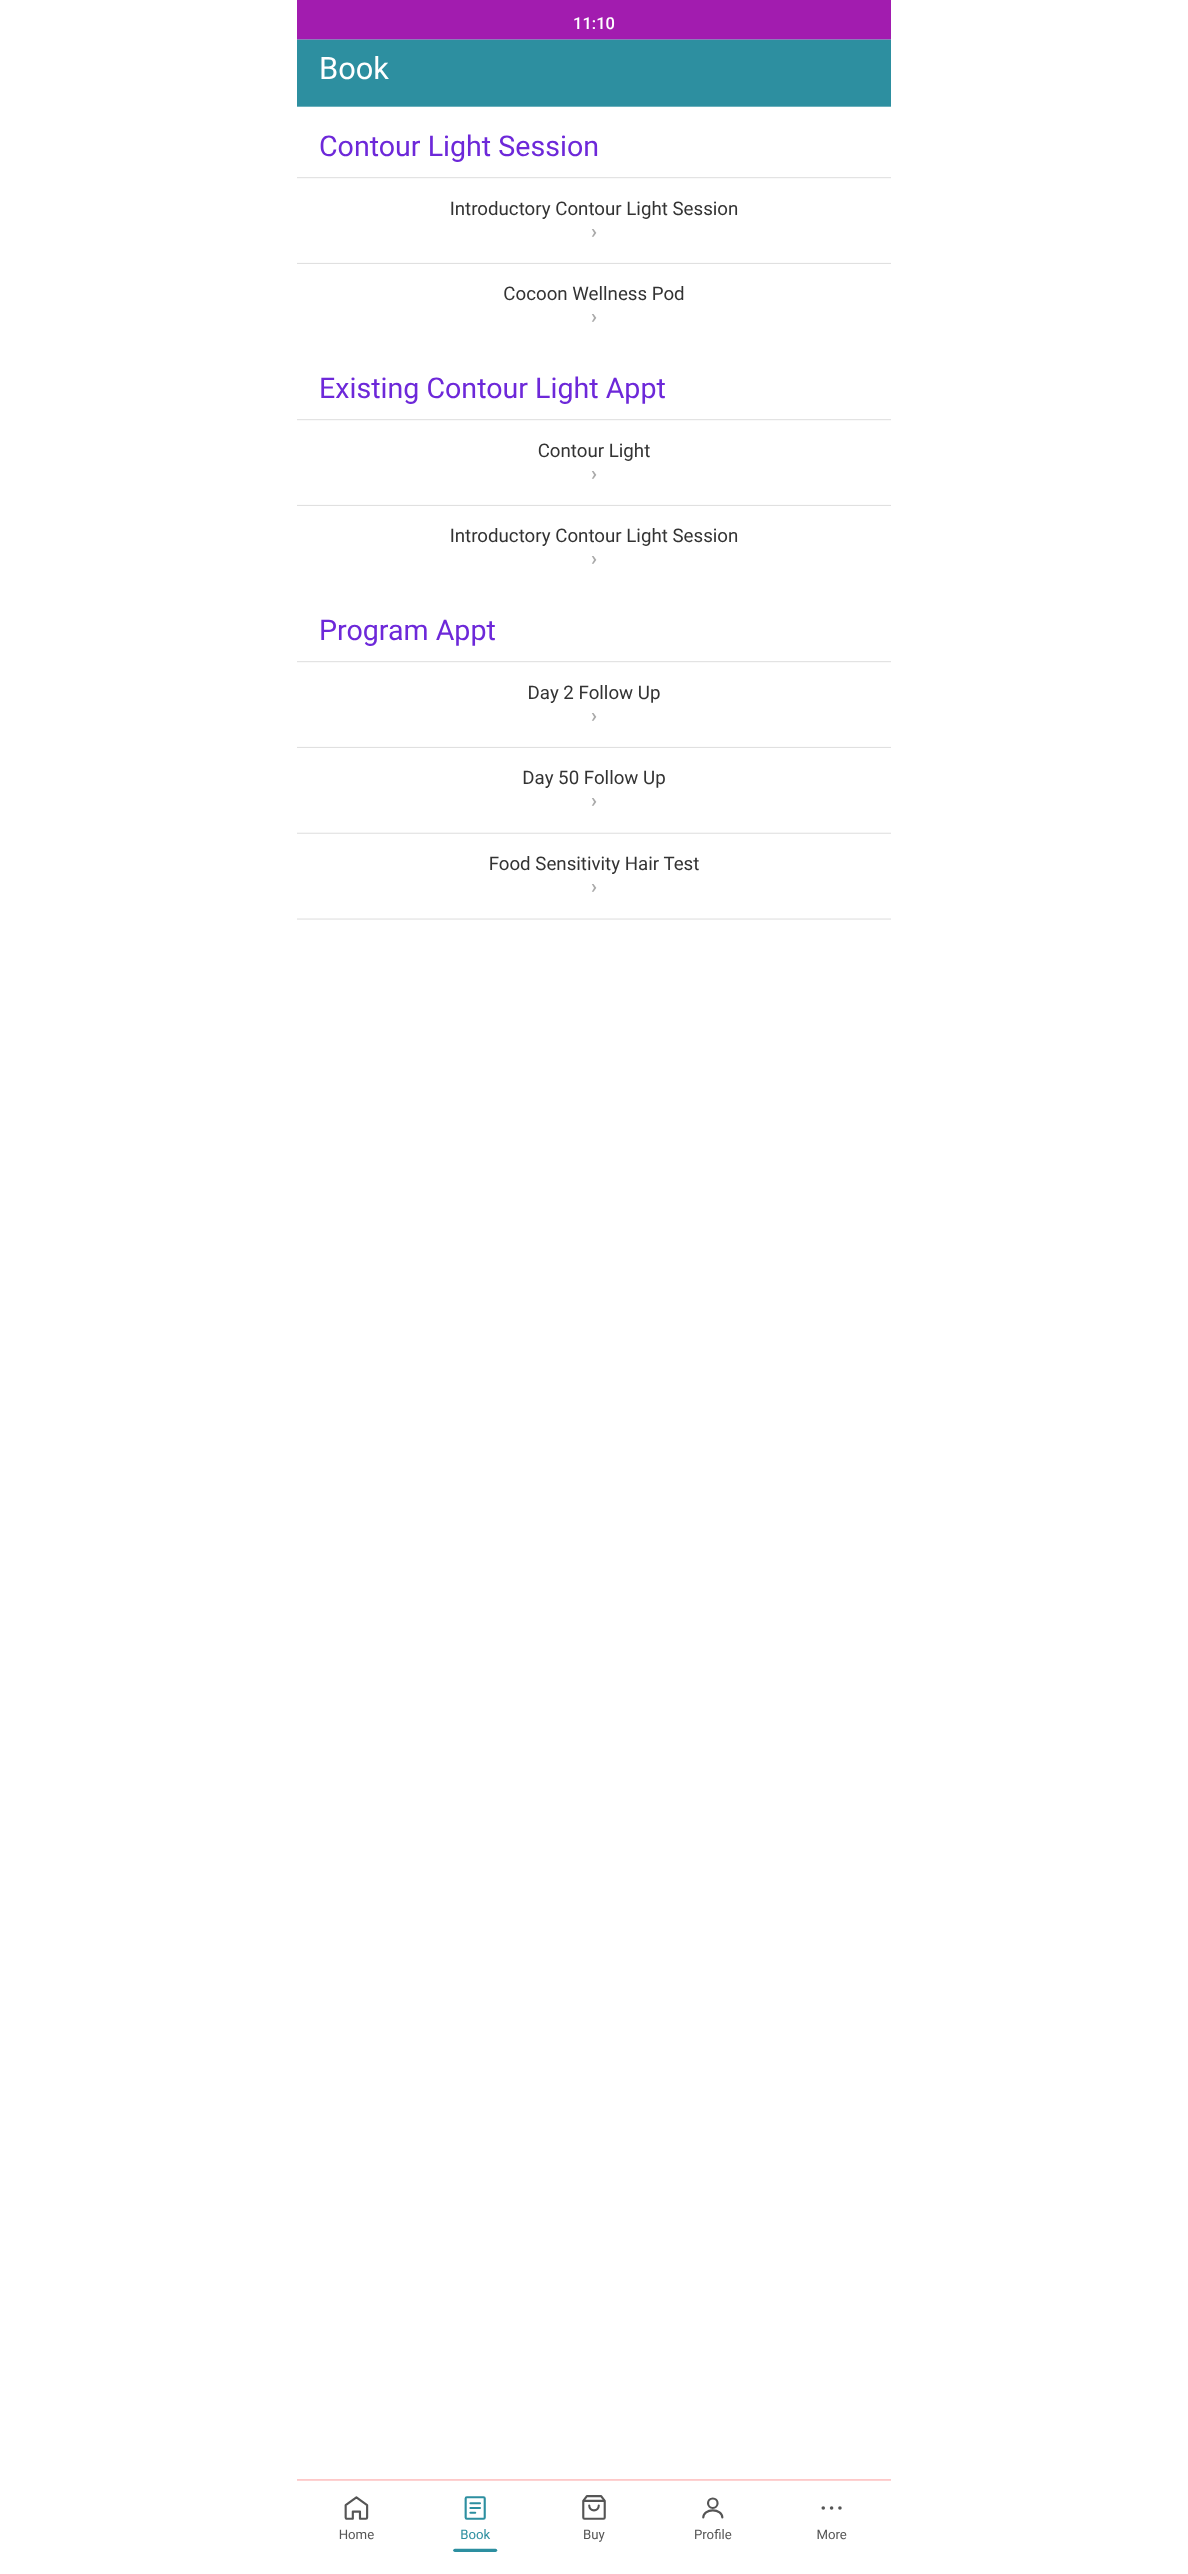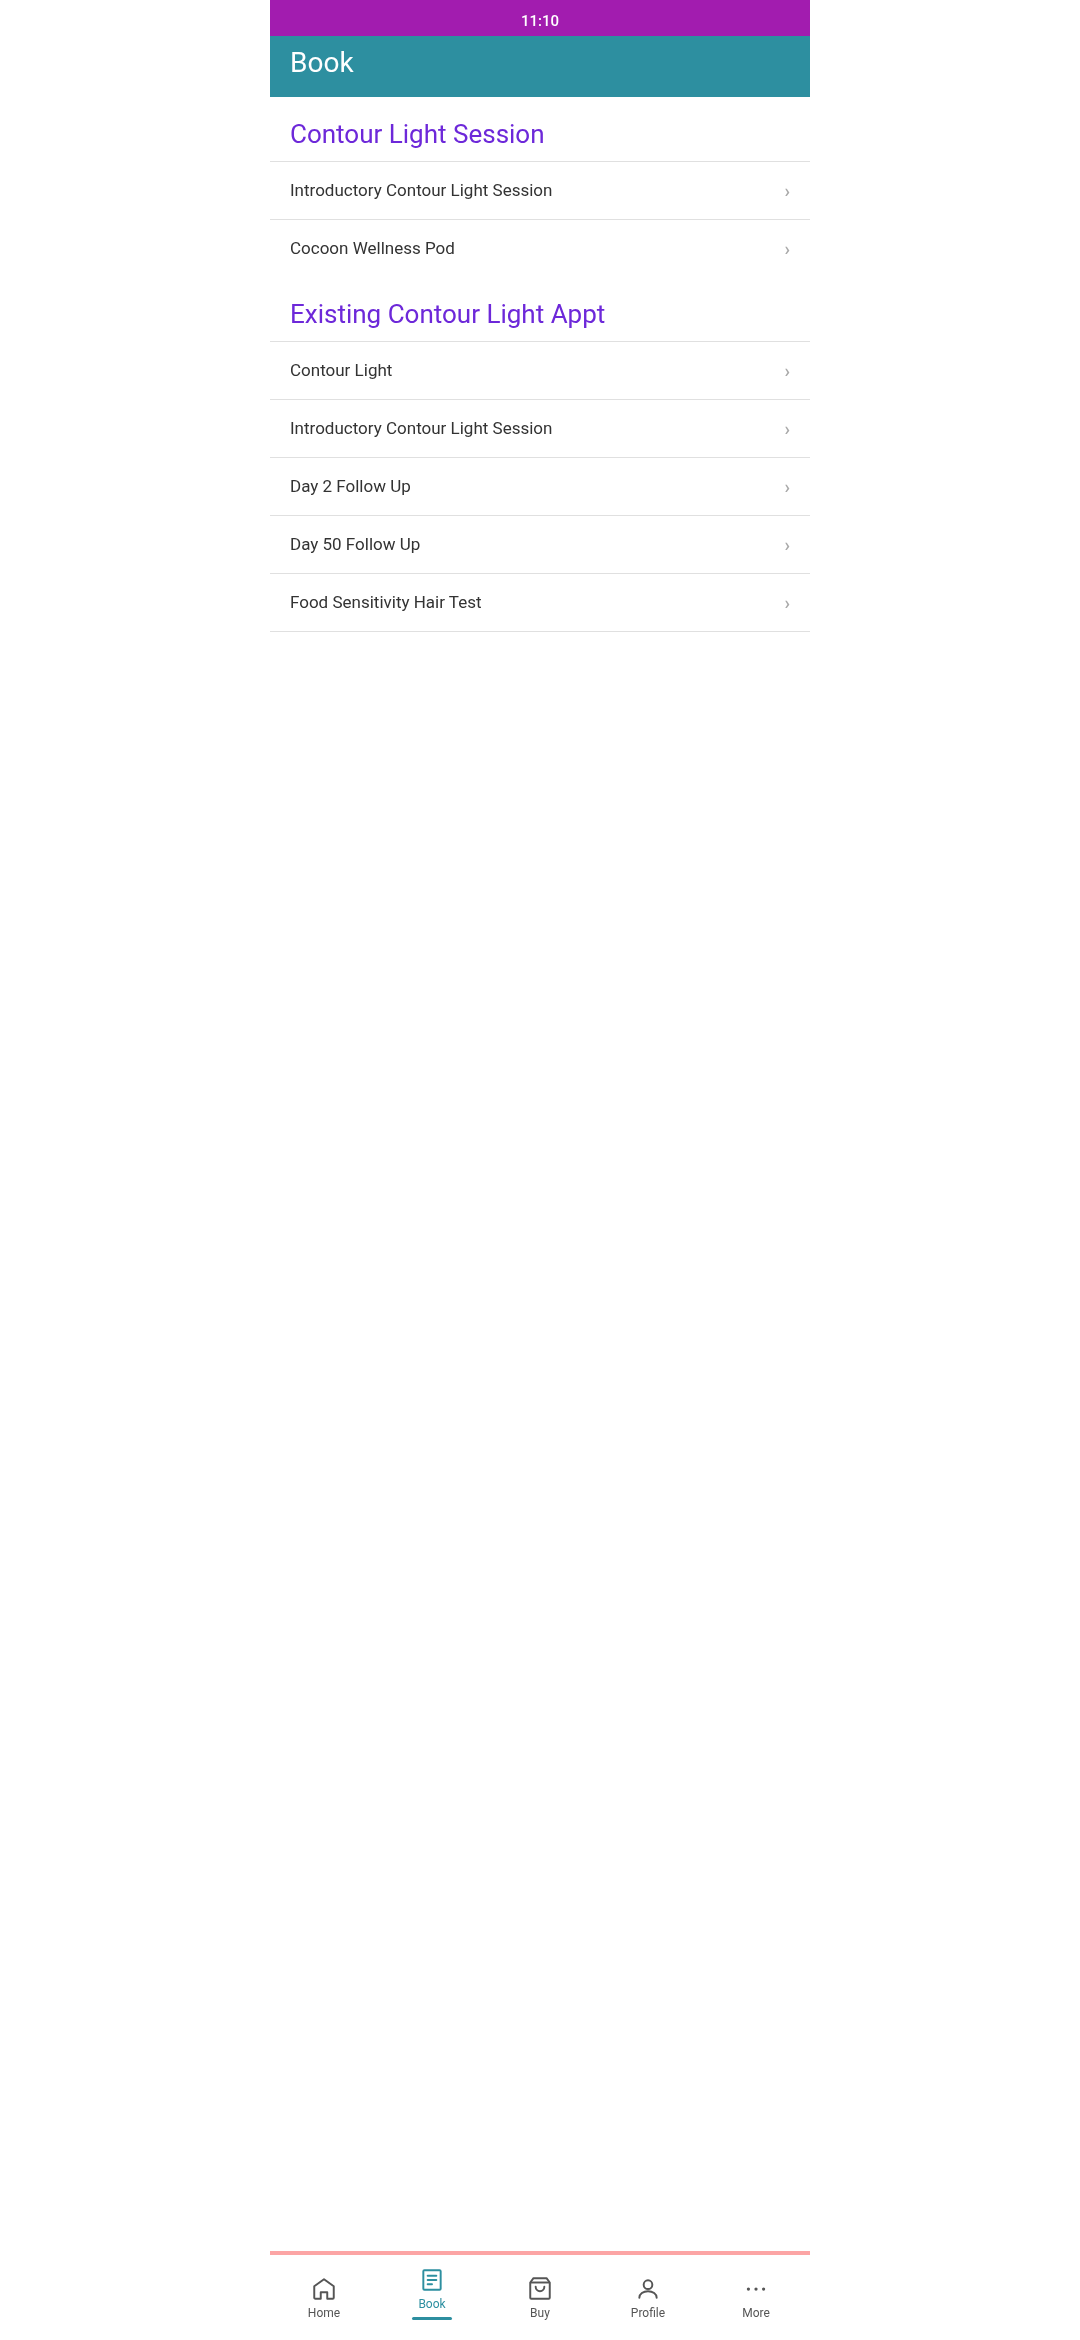--- a/index.html
+++ b/index.html
@@ -48,26 +48,27 @@
     .section-header {
       padding: 22px 20px 12px 20px;
       font-size: 26px;
       font-weight: 400;
       color: #6d28d9;
     }
 
     
     .list-item {
       display: flex;
-      align-items: flex-start;
+      align-items: center;
       justify-content: space-between;
       padding: 18px 20px;
       border-top: 1px solid #e0e0e0;
       cursor: pointer;
       background: white;
+      flex-direction: column;
     }
 
     .list-item:last-child {
       border-bottom: 1px solid #e0e0e0;
     }
 
     .list-item-text {
       font-size: 17px;
       color: #333333;
       font-weight: 400;
@@ -81,24 +82,24 @@
 
     
     .bottom-nav {
       position: fixed;
       bottom: 0;
       left: 50%;
       transform: translateX(-50%);
       width: 100%;
       max-width: 540px;
       background: white;
-      border-top: 4px solid #fca5a5;
+      border-top: 1px solid #fca5a5;
       display: flex;
       justify-content: space-around;
-      align-items: flex-end;
+      align-items: flex-start;
       padding: 8px 0 16px 0;
       z-index: 100;
       margin-top: 46px;
     }
 
     .nav-item {
       display: flex;
       flex-direction: column;
       align-items: center;
       gap: 4px;
@@ -182,20 +183,23 @@
   <div class="list-item">
     <span class="list-item-text">Contour Light</span>
     <span class="chevron">›</span>
   </div>
 
   <div class="list-item">
     <span class="list-item-text">Introductory Contour Light Session</span>
     <span class="chevron">›</span>
   </div>
 
+  <div class="section-header">
+    <span>Program Appt</span>
+  </div>
   <div class="list-item">
     <span class="list-item-text">Day 2 Follow Up</span>
     <span class="chevron">›</span>
   </div>
   <div class="list-item">
     <span class="list-item-text">Day 50 Follow Up</span>
     <span class="chevron">›</span>
   </div>
   <div class="list-item">
     <span class="list-item-text">Food Sensitivity Hair Test</span>

